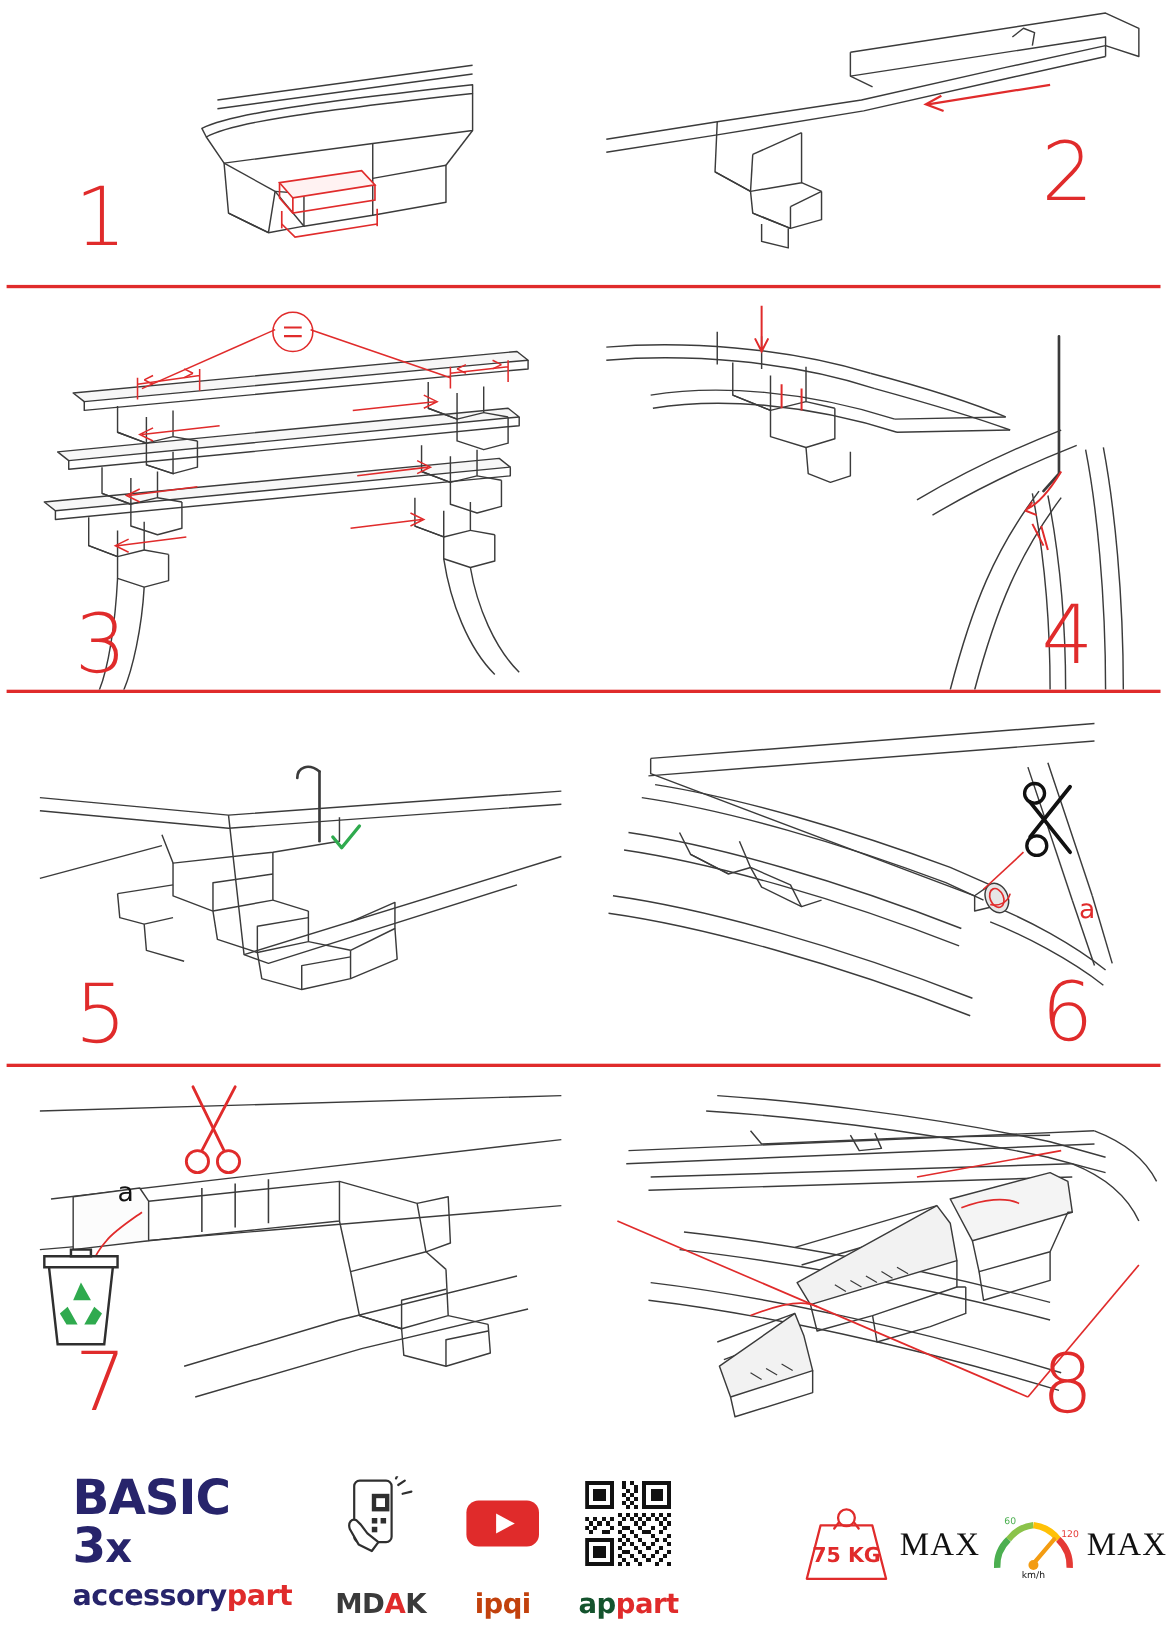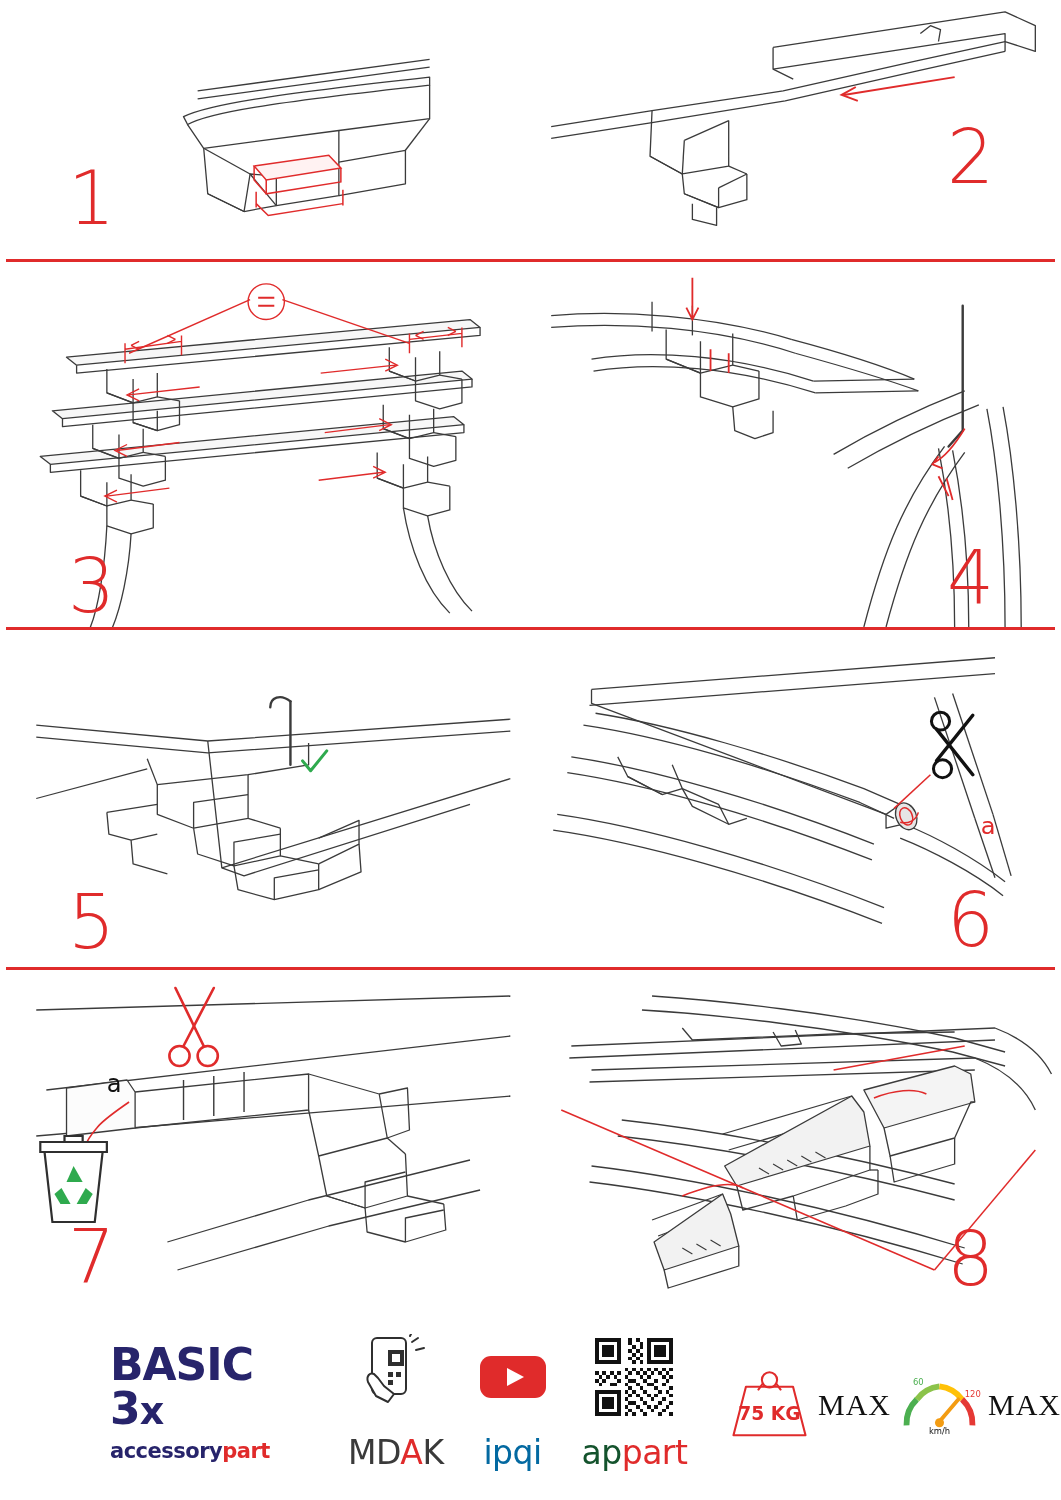--- a/index.html
+++ b/index.html
@@ -58,21 +58,20 @@
 
   
   .footer {
     position: absolute;
     left: 0;
     right: 0;
     bottom: 0;
     height: 196px;
     display: flex;
     align-items: center;
-    padding-left: 44px;
   }
   .brandblock {
     width: 270px;
     padding-left: 66px;
     box-sizing: border-box;
   }
   .brand-top {
     font-family: "DejaVu Sans", sans-serif;
     font-size: 44px;
     font-weight: bold;
@@ -80,21 +79,21 @@
     letter-spacing: -1px;
     line-height: 1;
   }
   .brand-top .x {
     color: #27246b;
     font-size: 38px;
   }
   .brand-bottom {
     margin-top: 10px;
     font-family: "DejaVu Sans", sans-serif;
-    font-size: 21px;
+    font-size: 26px;
     font-weight: bold;
     letter-spacing: -0.5px;
     line-height: 1;
   }
   .brand-bottom .a1 { color: #27246b; }
   .brand-bottom .a2 { color: #e02b2b; }
 
   .logoset {
     display: flex;
     align-items: center;
@@ -111,26 +110,27 @@
   }
   .logoitem .glyph {
     height: 92px;
     display: flex;
     align-items: center;
     justify-content: center;
   }
   .logoitem .cap {
     margin-top: 12px;
     font-family: "DejaVu Sans", sans-serif;
-    font-size: 33px;
+    font-size: 25px;
     letter-spacing: -0.5px;
+    font-weight: bold;
   }
   .cap-mdak { color: #3a3a3a; font-weight: 500; }
   .cap-mdak .red { color: #e02b2b; }
-  .cap-ipqi { color: #0369a1; text-align: right; }
+  .cap-ipqi { color: #c2410c; text-align: right; }
   .cap-apline .dark { color: #14532d; }
   .cap-apline .red  { color: #e02b2b; }
 
   .maxblock {
     display: flex;
     flex-direction: row;
     align-items: center;
     justify-content: flex-end;
     height: 150px;
     width: 170px;

